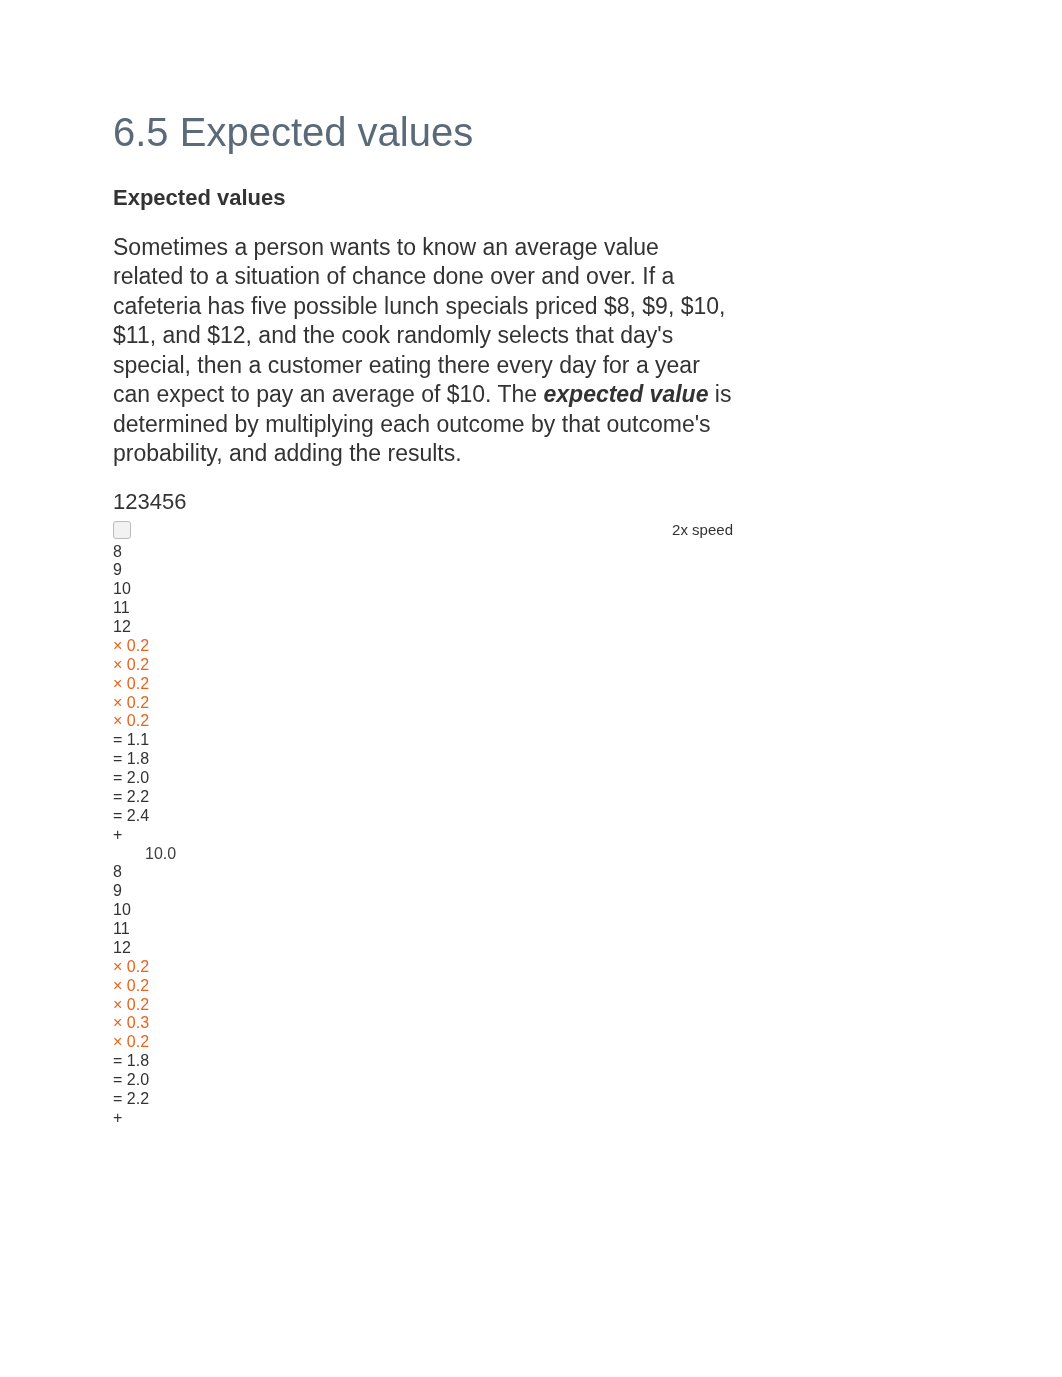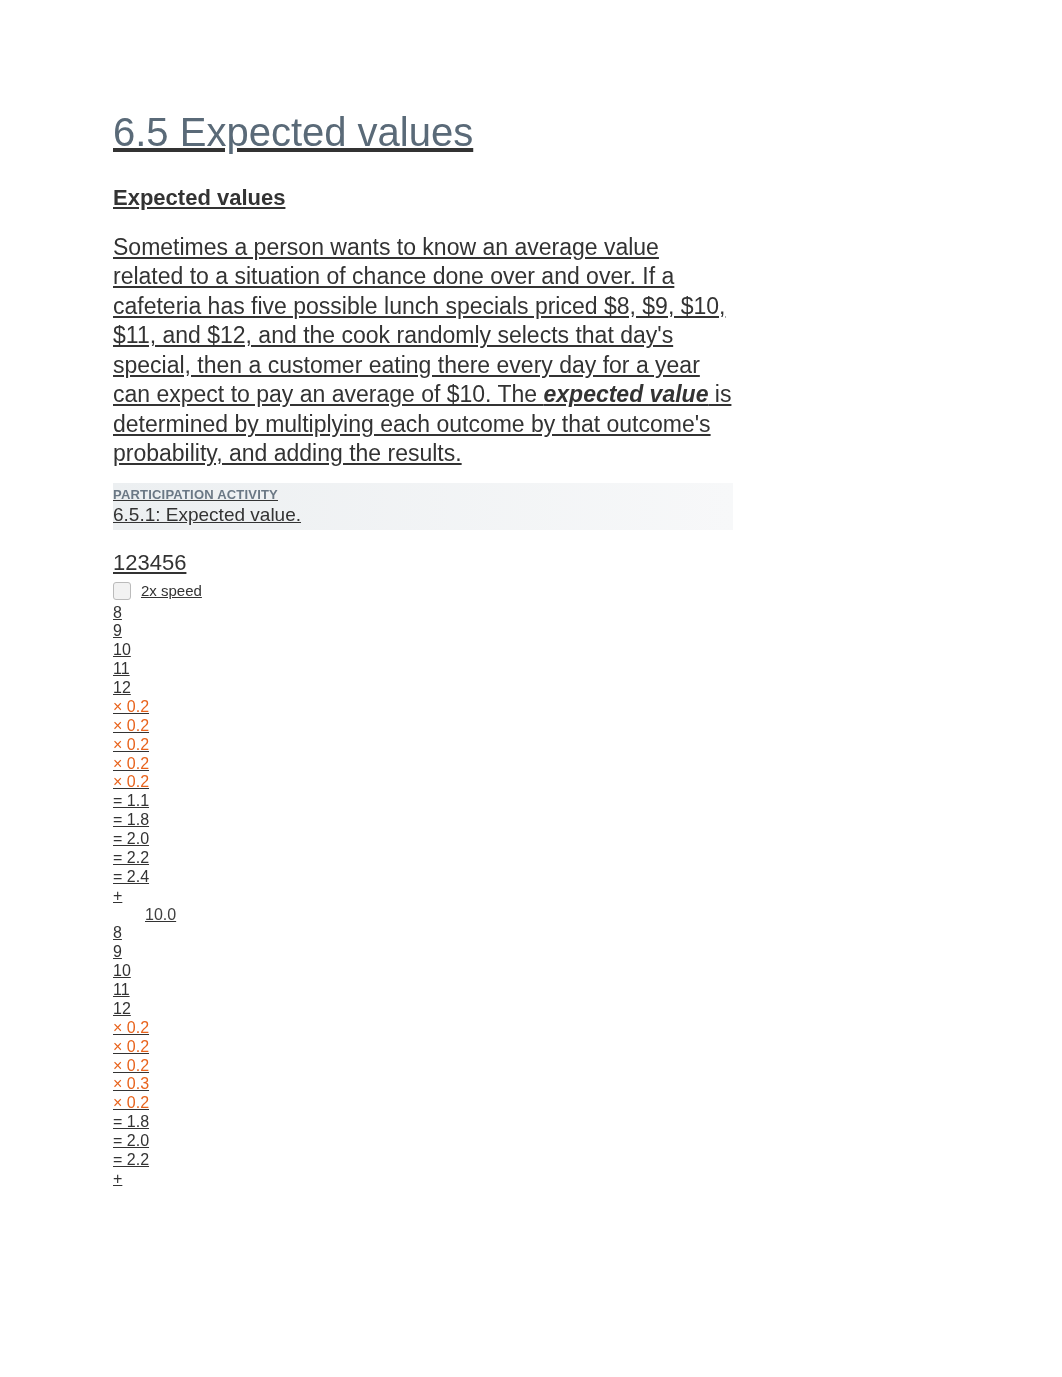--- a/index.html
+++ b/index.html
@@ -7,21 +7,20 @@
     padding: 0;
     font-family: Arial, Helvetica, sans-serif;
     background: #ffffff;
     color: #333;
   }
   .page {
     width: 846px;
     min-height: 1377px;
     padding: 110px 113px 8px 113px;
     box-sizing: border-box;
-    text-decoration: underline;
   }
   h1.main-title {
     font-size: 40px;
     font-weight: 400;
     color: #5a6a78;
     margin: 0 0 30px 0;
   }
   h2.sub-title {
     font-size: 22px;
     font-weight: 700;
@@ -58,20 +57,21 @@
     font-size: 22px;
     color: #333;
     margin-top: 20px;
     letter-spacing: 0;
   }
   .speed-row {
     display: flex;
     align-items: center;
     gap: 10px;
     margin-top: 6px;
+    justify-content: space-between;
   }
   .checkbox {
     width: 16px;
     height: 16px;
     border: 1px solid #bbb;
     background: #f2f2f2;
     border-radius: 3px;
   }
   .speed-label {
     font-size: 15px;
@@ -99,24 +99,20 @@
 <div class="page">
 
   <h1 class="main-title">6.5 Expected values</h1>
 
   <h2 class="sub-title">Expected values</h2>
 
   <p class="body-text">
     <span>Sometimes a person wants to know an average value related to a situation of chance done over and over. If a cafeteria has five possible lunch specials priced $8, $9, $10, $11, and $12, and the cook randomly selects that day's special, then a customer eating there every day for a year can expect to pay an average of $10. The </span><span class="term">expected value</span><span> is determined by multiplying each outcome by that outcome's probability, and adding the results.</span>
   </p>
 
-  <div class="activity-header">
-    <div class="activity-label">PARTICIPATION ACTIVITY</div>
-    <div class="activity-title">6.5.1: Expected value.</div>
-  </div>
 
   <div class="steps">123456</div>
 
   <div class="speed-row">
     <div class="checkbox"></div>
     <span class="speed-label">2x speed</span>
   </div>
 
   <div class="data-block">
     <div class="data-line">8</div>

